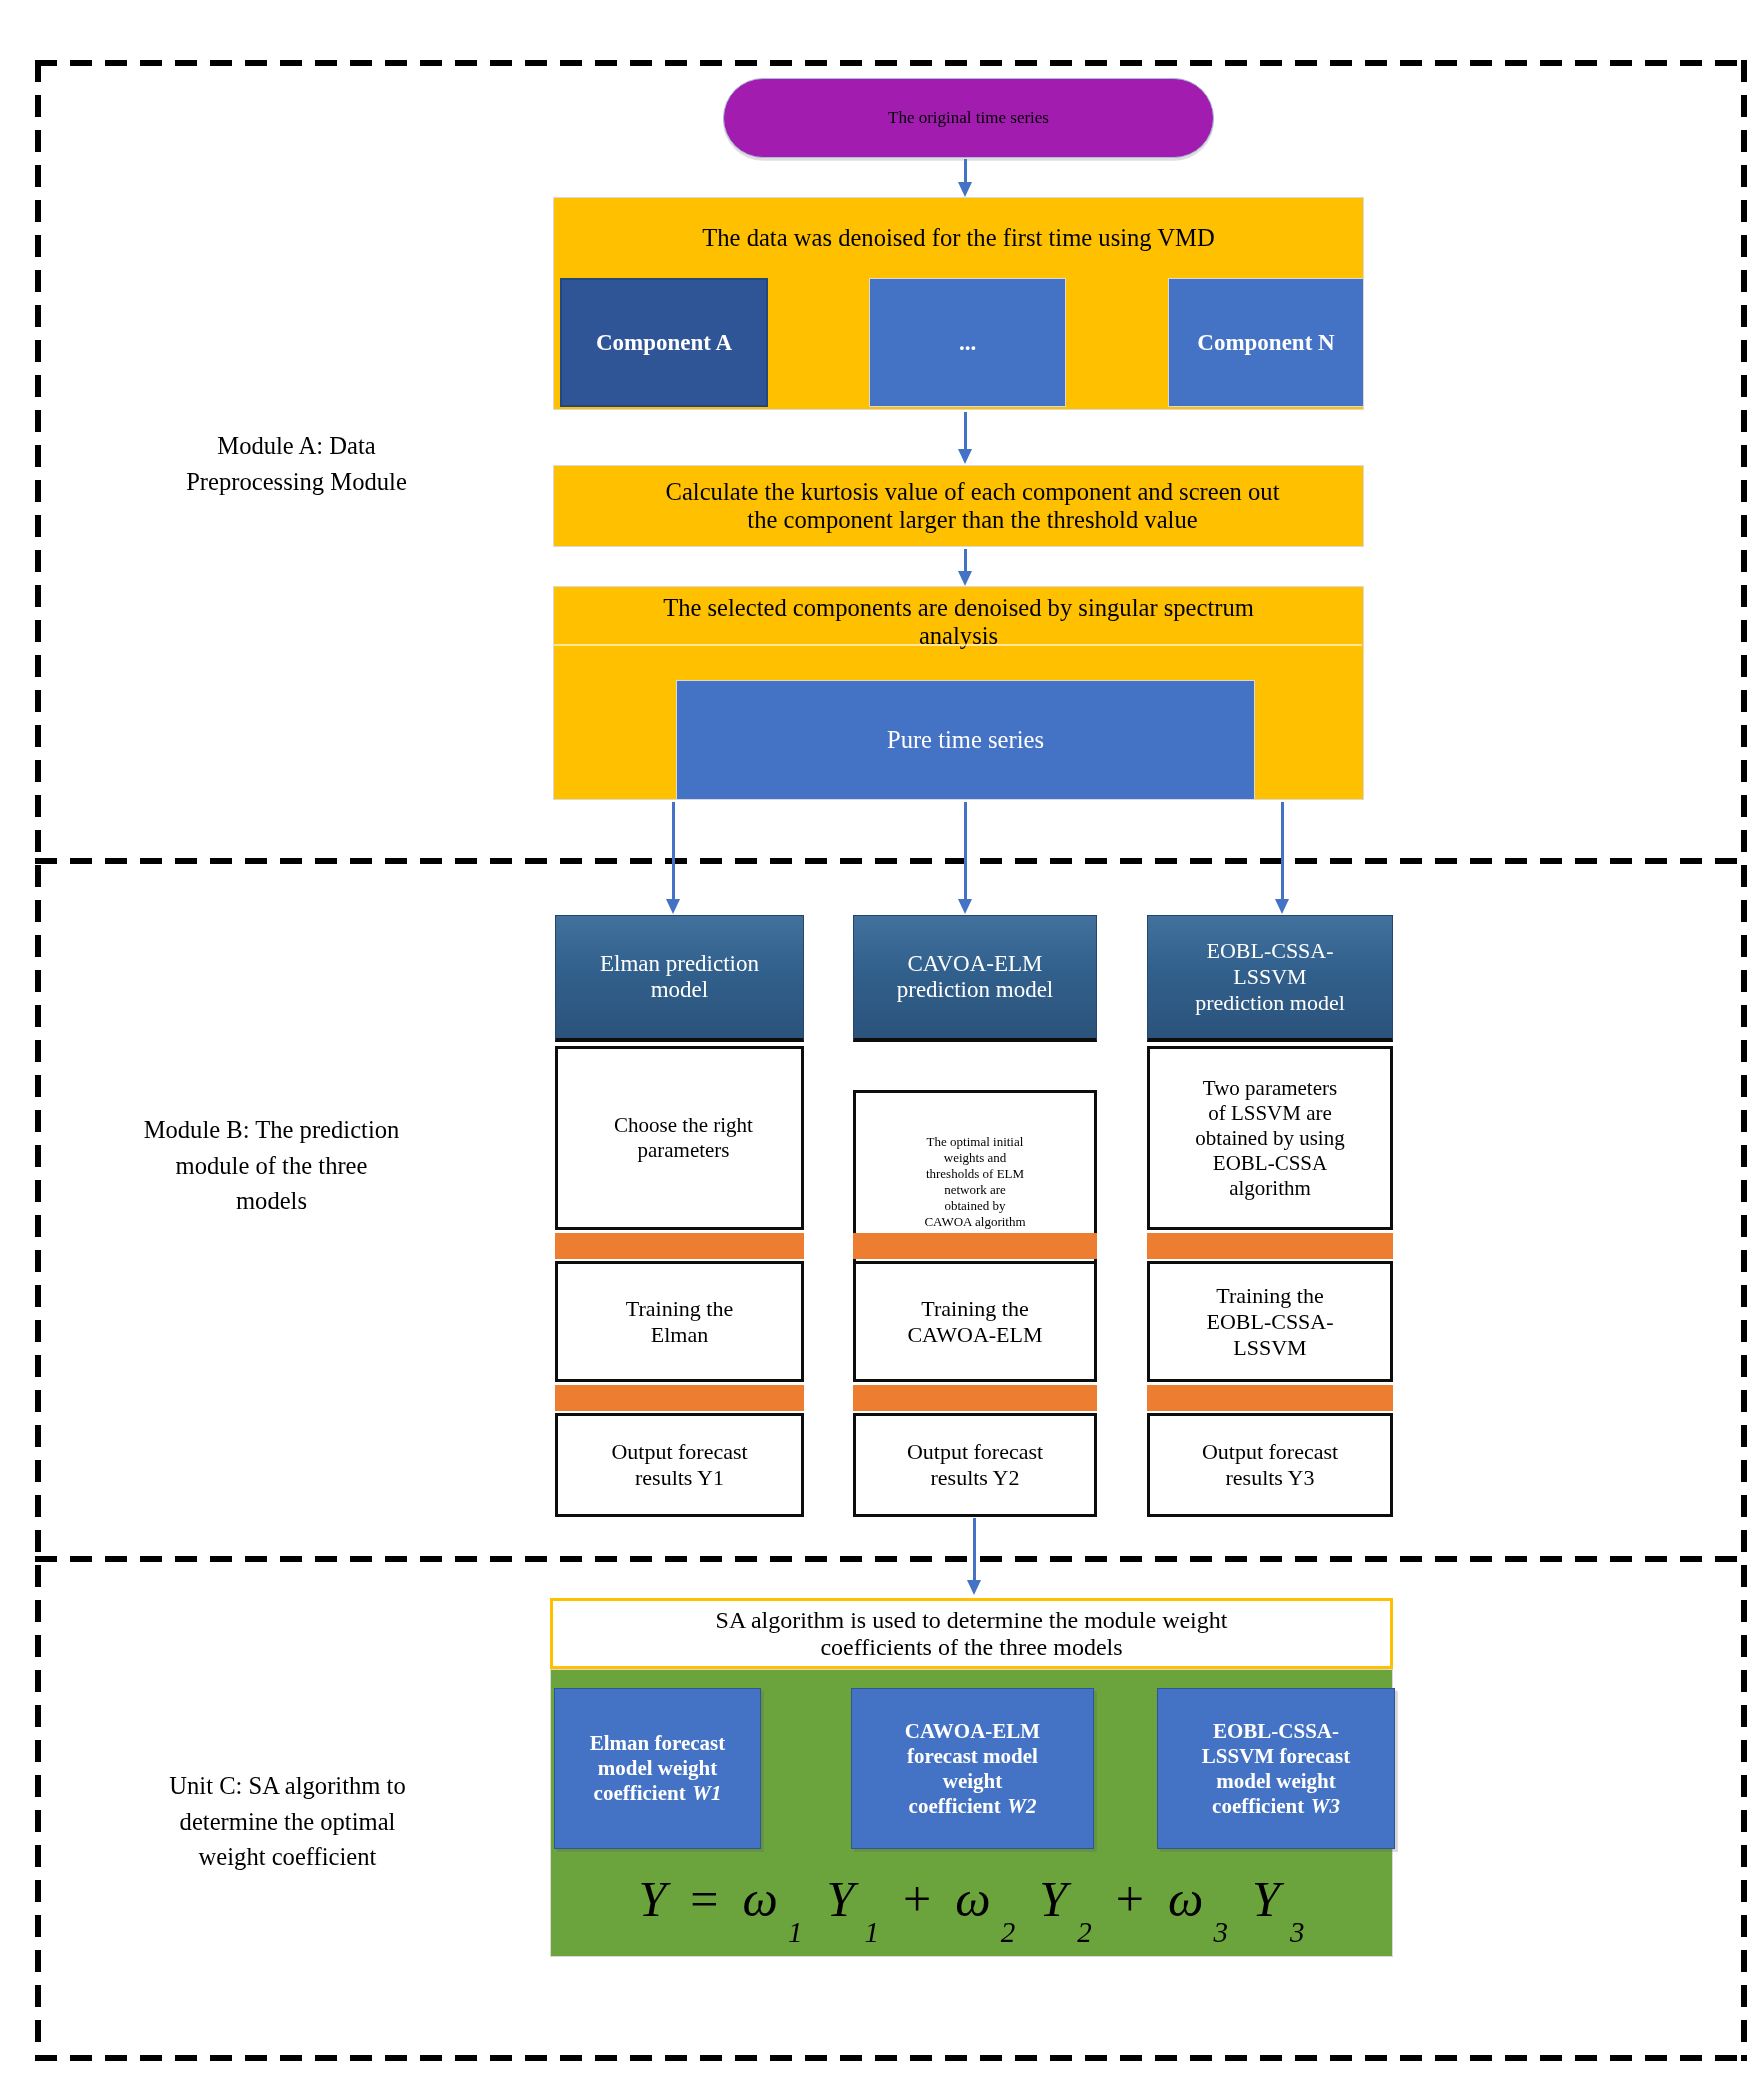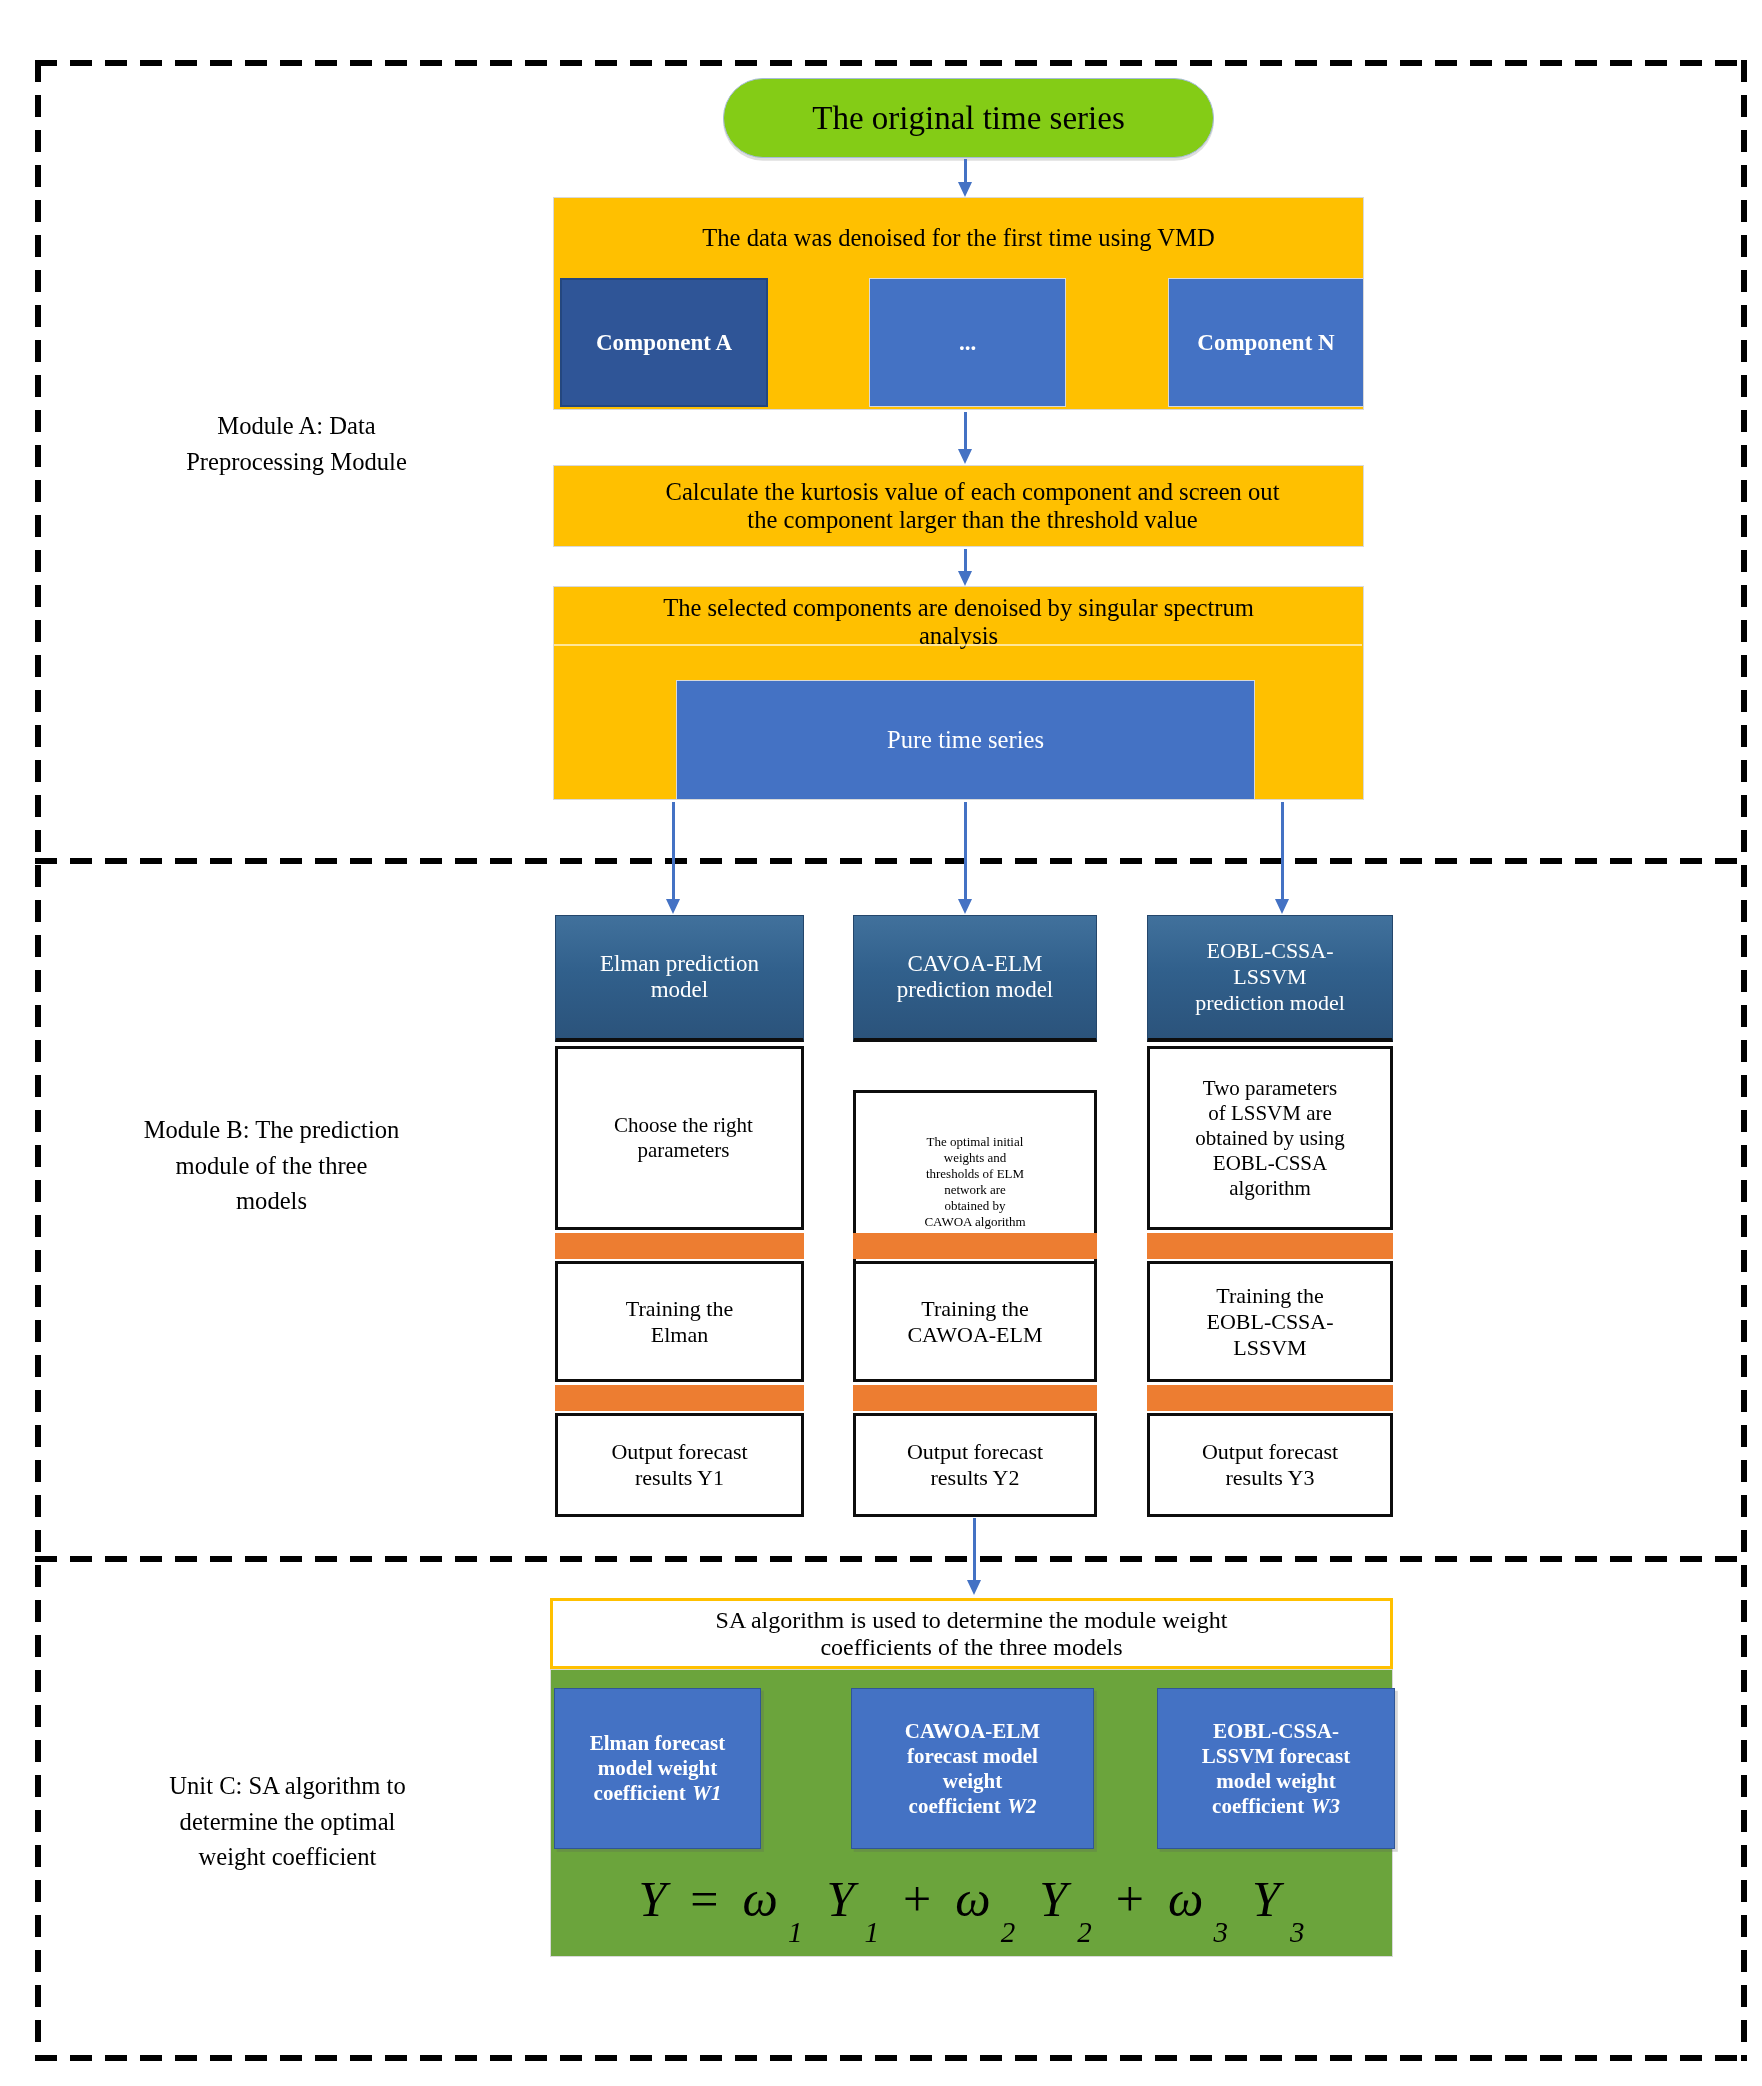--- a/index.html
+++ b/index.html
@@ -14,24 +14,24 @@
   }
   .abs{position:absolute;box-sizing:border-box;}
   
   .h-dash{height:6px;background:repeating-linear-gradient(90deg,#000 0 22px,transparent 22px 35px);}
   .v-dash{width:6px;background:repeating-linear-gradient(180deg,#000 0 22px,transparent 22px 35px);}
   
   .box{display:flex;align-items:center;justify-content:center;text-align:center;}
   .txt{white-space:pre-line;}
   
   .pill{
-    background:#84cc16;
+    background:#a21caf;
     border:1.4px solid #a6bcd9;
     border-radius:42px;
-    font-size:33px;
+    font-size:17px;
     box-shadow:0 2.8px 0 rgba(160,160,160,.35);
   }
   .yellow{
     background:#FFC000;
     border:1.4px solid #d9d9d9;
     font-size:24.6px;
   }
   .blue-box{
     background:#4472c4;
     border:1.4px solid #d9d9d9;
@@ -118,21 +118,21 @@
 <div id="canvas">
 
   <div class="abs h-dash" style="left:35px;top:60px;width:1712px;"></div>
   <div class="abs h-dash" style="left:35px;top:2055px;width:1712px;"></div>
   <div class="abs v-dash" style="left:35px;top:60px;height:2001px;"></div>
   <div class="abs v-dash" style="left:1741px;top:60px;height:2001px;"></div>
 
   <div class="abs h-dash" style="left:35px;top:858px;width:1712px;"></div>
   <div class="abs h-dash" style="left:35px;top:1556px;width:1712px;"></div>
 
-  <div class="abs module-label" style="left:111px;top:408px;width:371px;">Module A: Data
+  <div class="abs module-label" style="left:111px;top:428px;width:371px;">Module A: Data
 Preprocessing Module</div>
   <div class="abs module-label" style="left:86px;top:1112px;width:371px;">Module B: The prediction
 module of the three
 models</div>
   <div class="abs module-label" style="left:102px;top:1768px;width:371px;">Unit C: SA algorithm to
 determine the optimal
 weight coefficient</div>
 
   <div class="abs pill box" style="left:723px;top:78px;width:491px;height:80px;">
     <span class="txt">The original time series</span>

